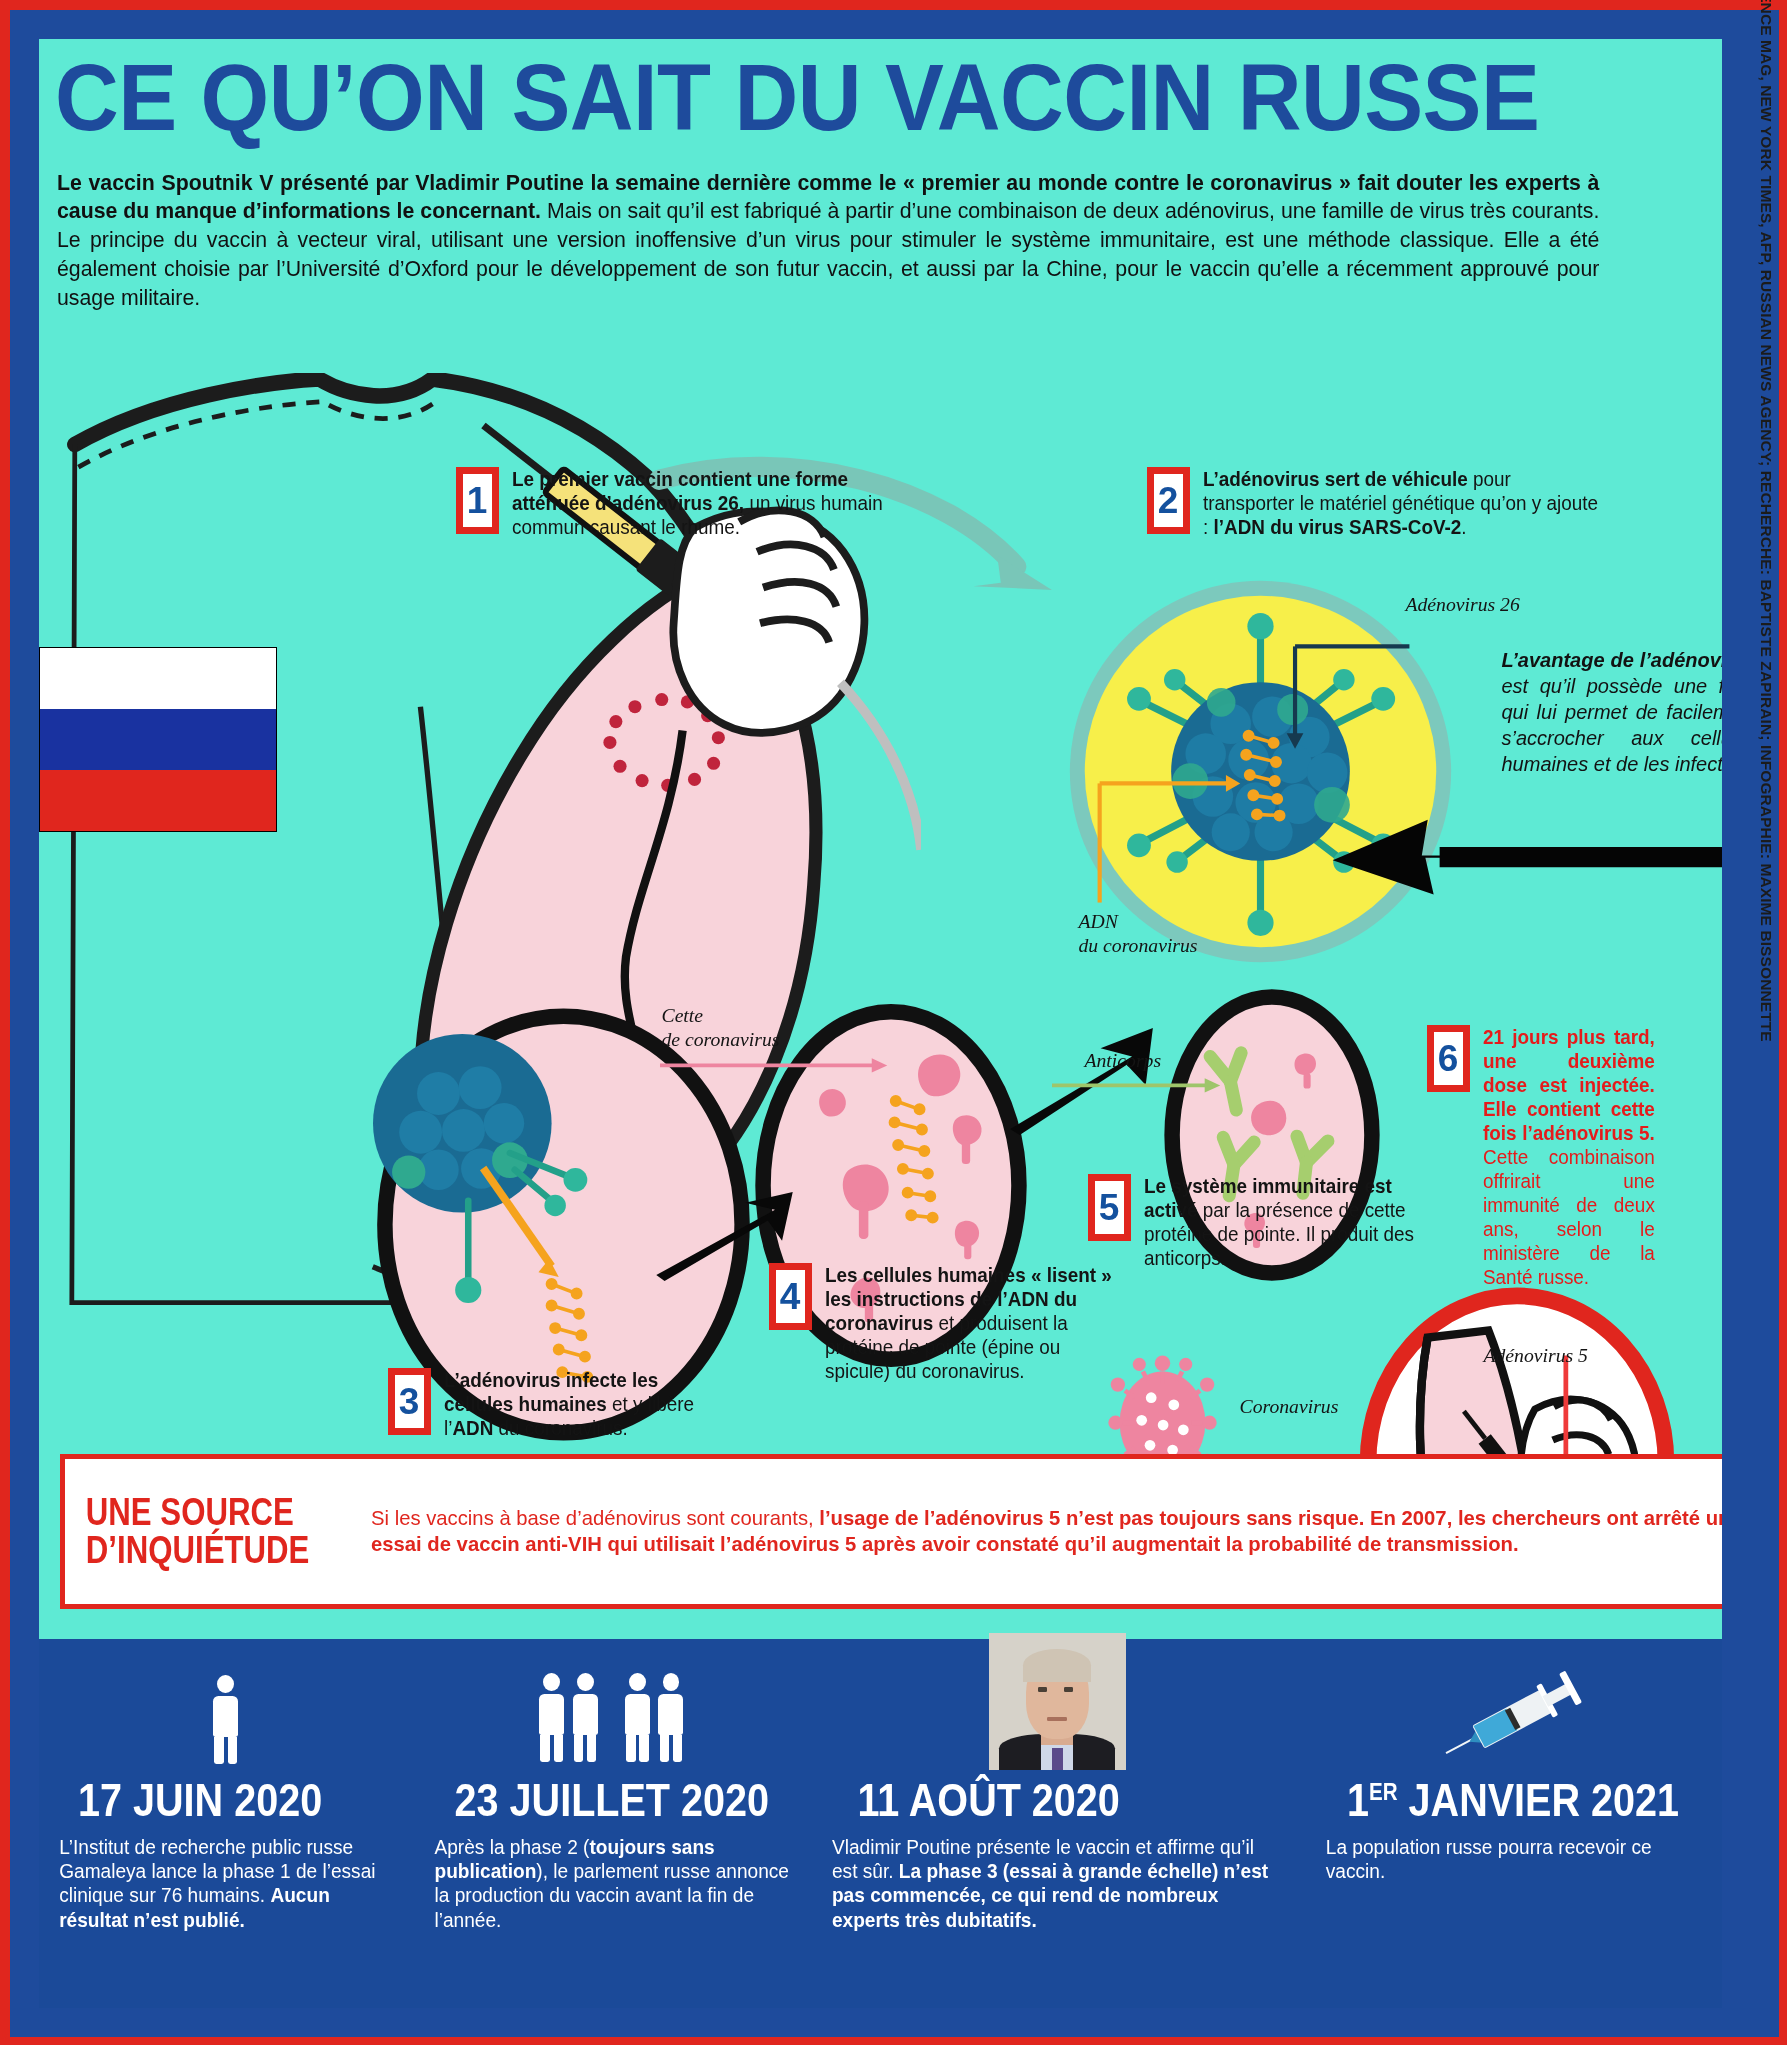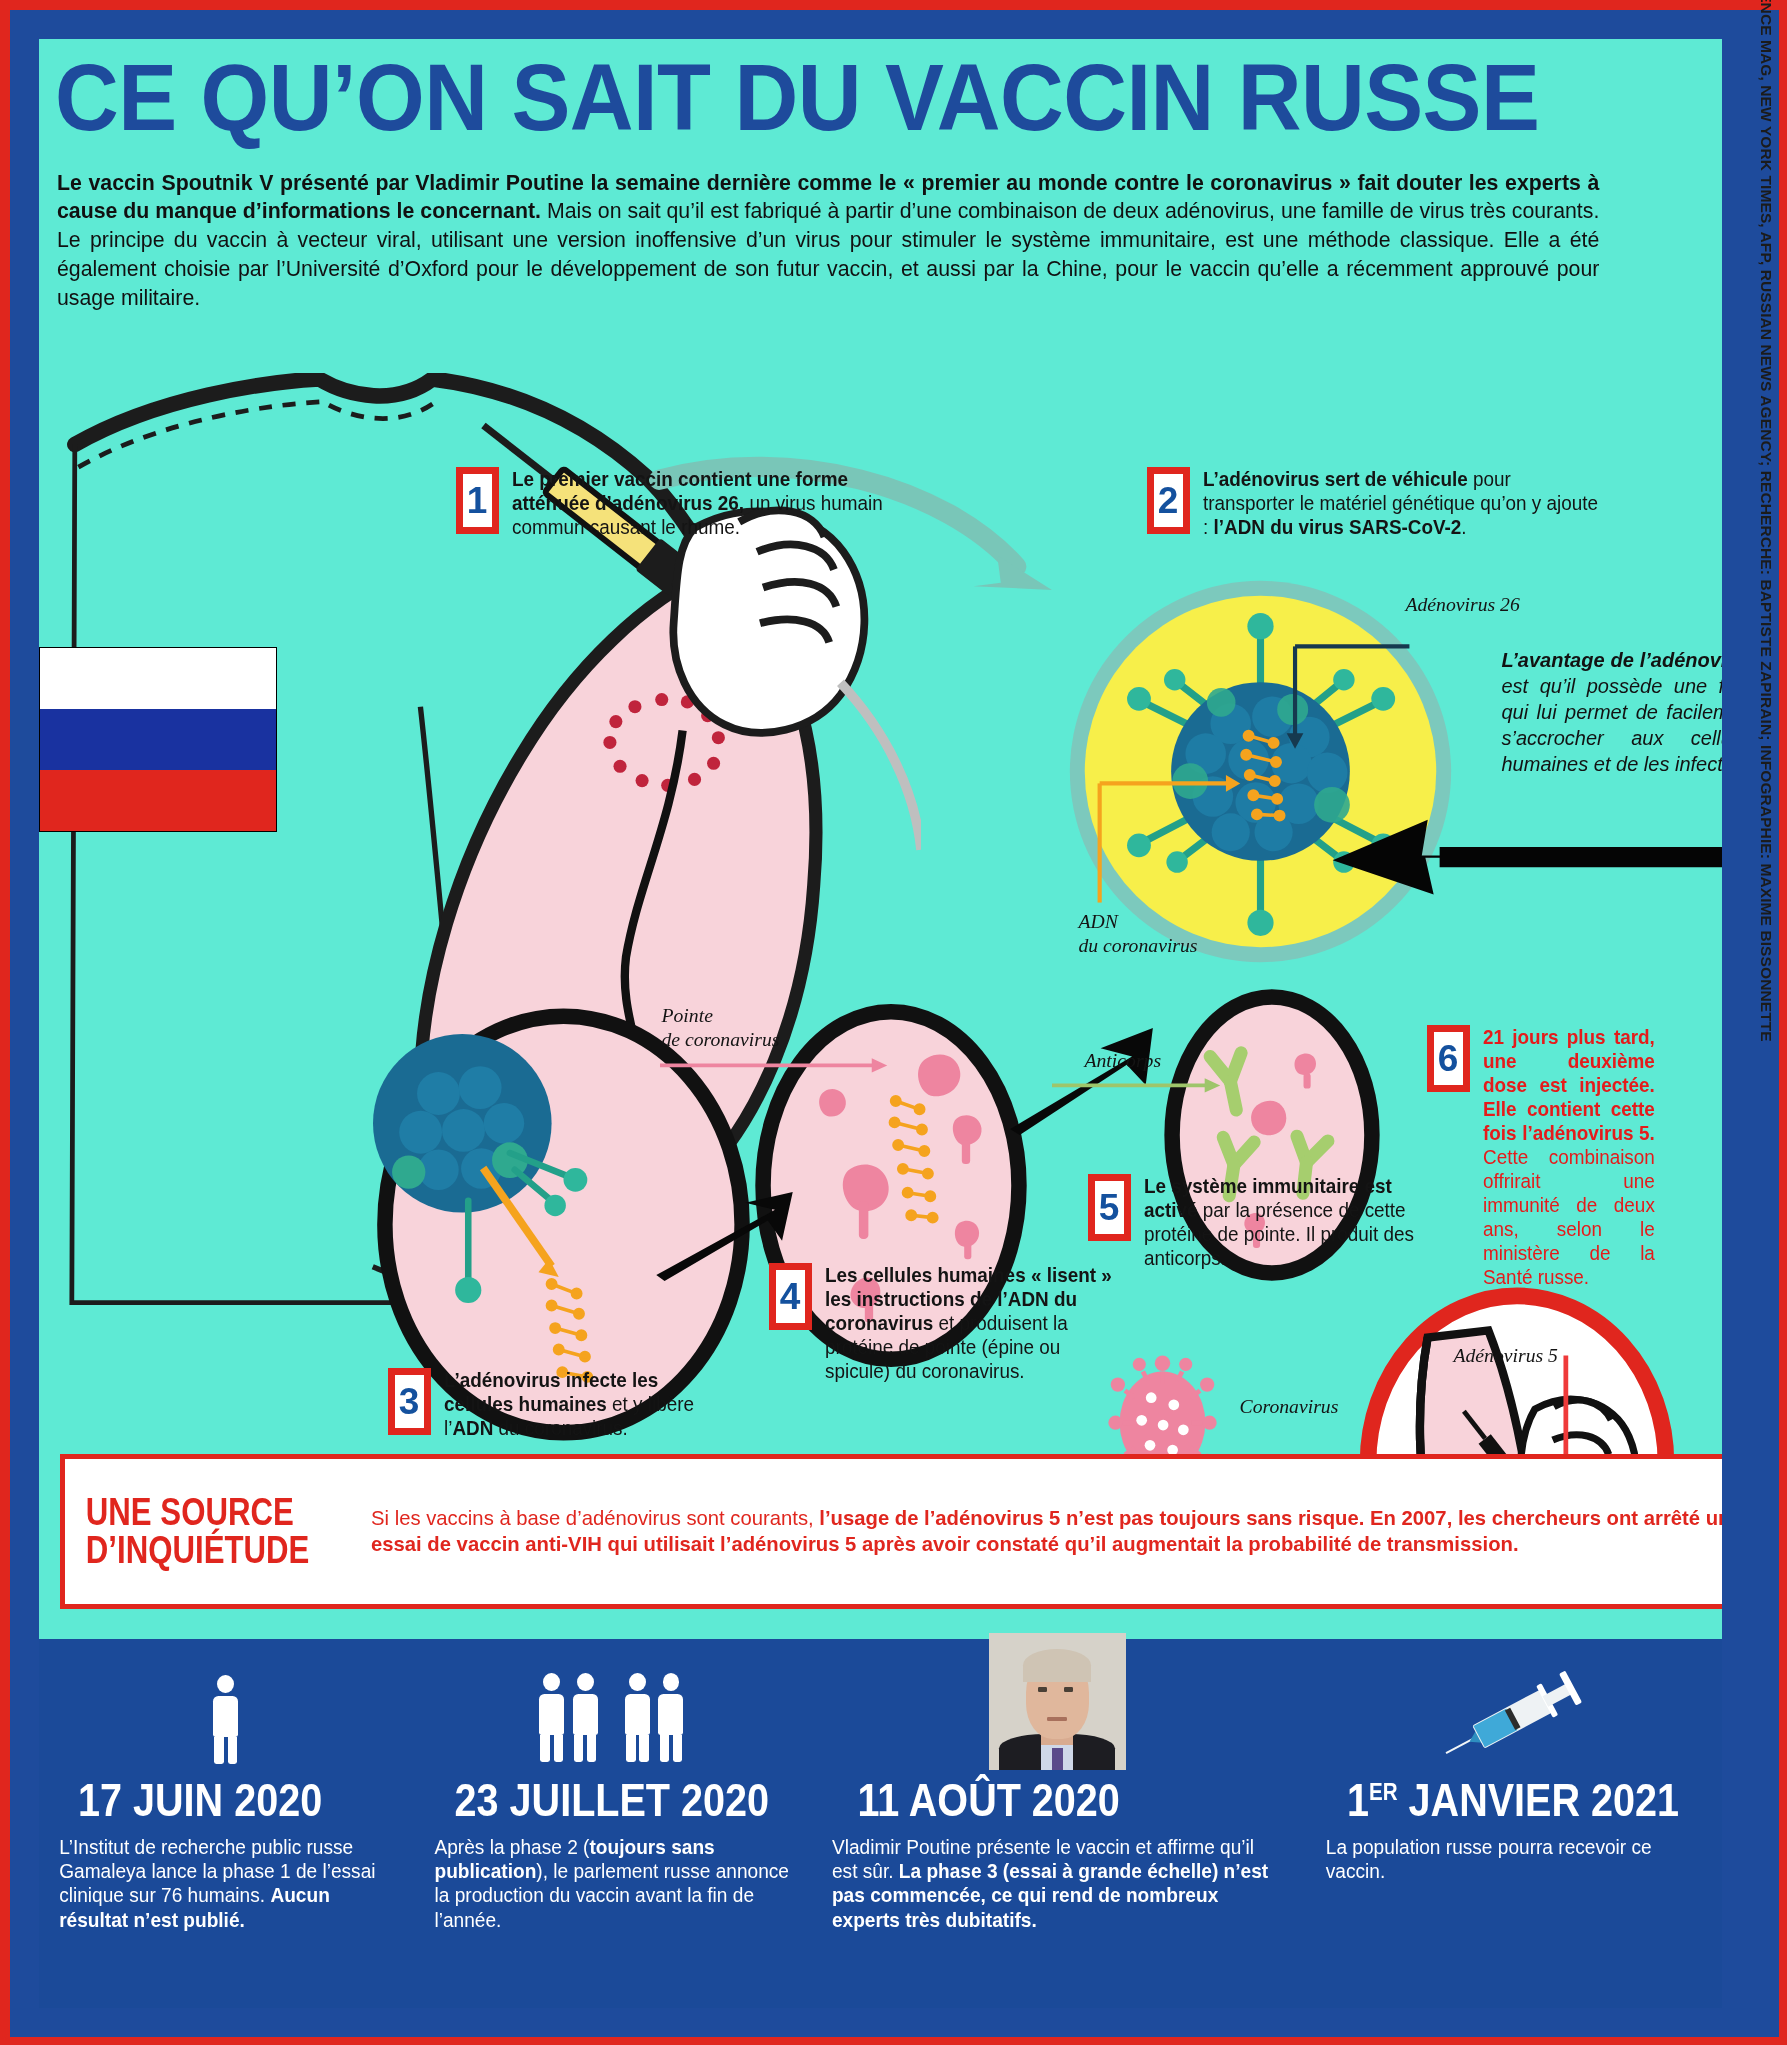--- a/index.html
+++ b/index.html
@@ -532,35 +532,35 @@
 
         <path d="M352 120 L352 300" fill="none" stroke="#ef3a3a" stroke-width="8"></path>
         <path d="M352 320 l -16 -28 l 32 0 Z" fill="#ef3a3a"></path>
       </g>
     </svg>
 
     <div class="anno" style="left:1367px;top:554px;">Adénovirus 26</div>
     <div class="anno" style="left:1040px;top:871px;">ADN</div>
     <div class="anno" style="left:1040px;top:895px;">du coronavirus</div>
 
-    <div class="anno" style="left:623px;top:965px;">Pointe</div>
+    <div class="anno" style="left:623px;top:965px;">Cette</div>
     <div class="anno" style="left:623px;top:989px;text-align:right;">de coronavirus</div>
     <svg style="position:absolute;left:621px;top:1018px;width:232px;height:18px;" viewBox="0 0 390 30">
       <line x1="0" y1="14" x2="360" y2="14" stroke="#ee85a0" stroke-width="6"></line>
       <path d="M382 14 l -26 -12 l 0 24 Z" fill="#ee85a0"></path>
     </svg>
 
     <div class="anno" style="left:1046px;top:1010px;">Anticorps</div>
     <svg style="position:absolute;left:1013px;top:1038px;width:173px;height:18px;" viewBox="0 0 290 30">
       <line x1="0" y1="14" x2="258" y2="14" stroke="#9ec56a" stroke-width="6"></line>
       <path d="M282 14 l -26 -12 l 0 24 Z" fill="#9ec56a"></path>
     </svg>
 
     <div class="anno" style="left:1201px;top:1356px;">Coronavirus</div>
-    <div class="anno" style="left:1415px;top:1305px;">Adénovirus 5</div>
+    <div class="anno" style="left:1445px;top:1305px;">Adénovirus 5</div>
 
     <div class="callout-italic" style="left:1463px;top:608px;">
       <b>L’avantage de l’adénovirus</b><span> est qu’il possède une fibre qui lui permet de facilement s’accrocher aux cellules humaines et de les infecter.</span>
     </div>
 
     <div class="step" style="left:417px;top:428px;width:465px;">
       <div class="numbox">1</div>
       <div class="steptext">
         <b>Le premier vaccin contient une forme atténuée d’adénovirus 26,</b><span> un virus humain commun causant le rhume.</span>
       </div>

